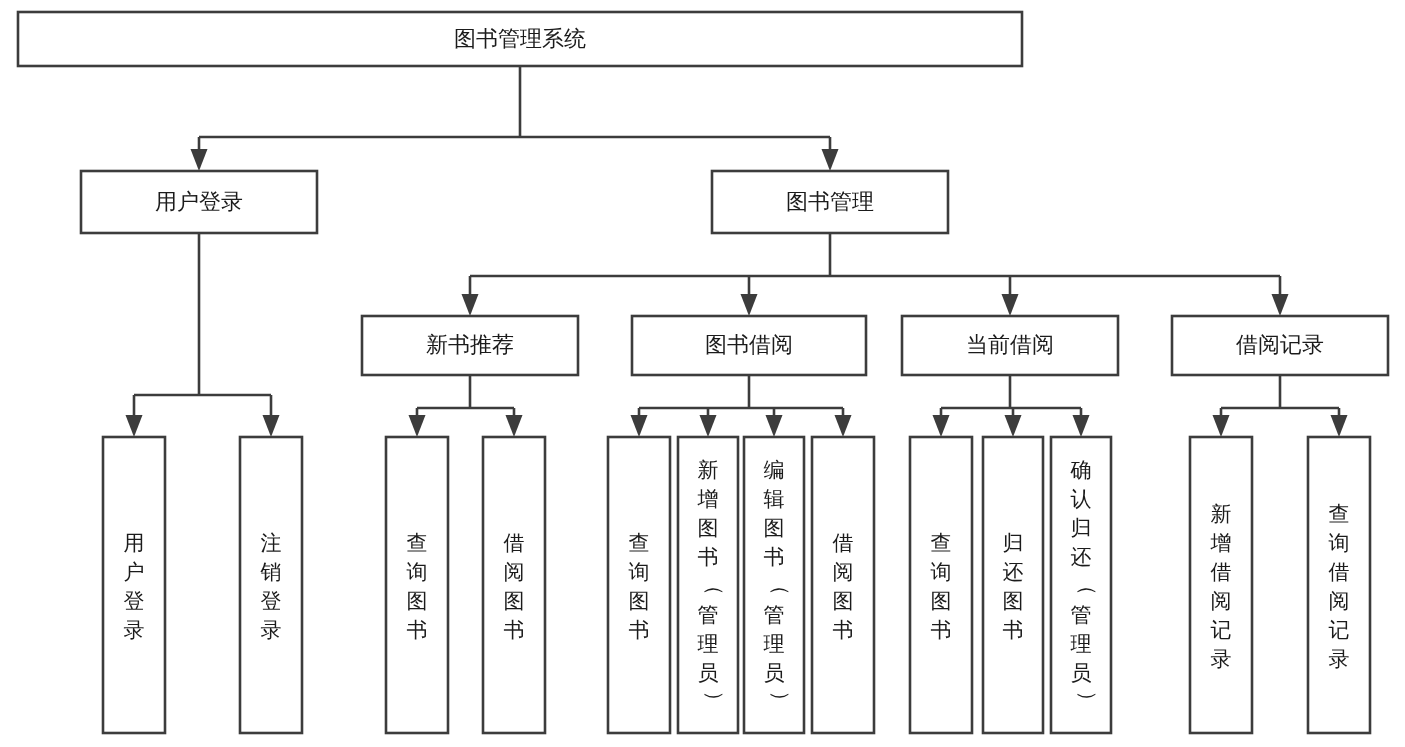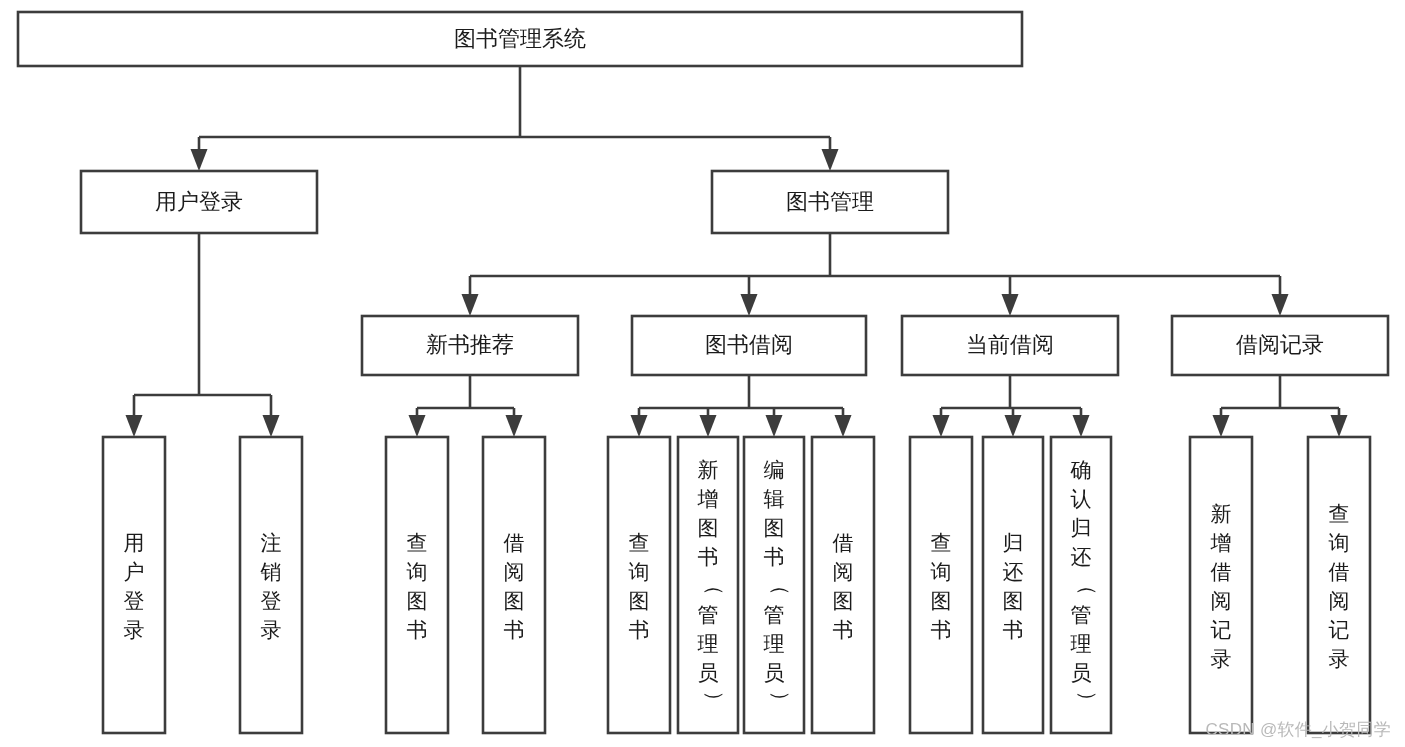--- a/index.html
+++ b/index.html
@@ -302,14 +302,13 @@
             <text x="1339" y="520.62">查</text>
             <text x="1339" y="549.62">询</text>
             <text x="1339" y="578.62">借</text>
             <text x="1339" y="607.62">阅</text>
             <text x="1339" y="636.62">记</text>
             <text x="1339" y="665.62">录</text>
           </g>
         </g>
       </g>
   </svg>
-  <div class="watermark">CSDN @软件_小贺同学</div>
 </div>
 
 </body></html>

